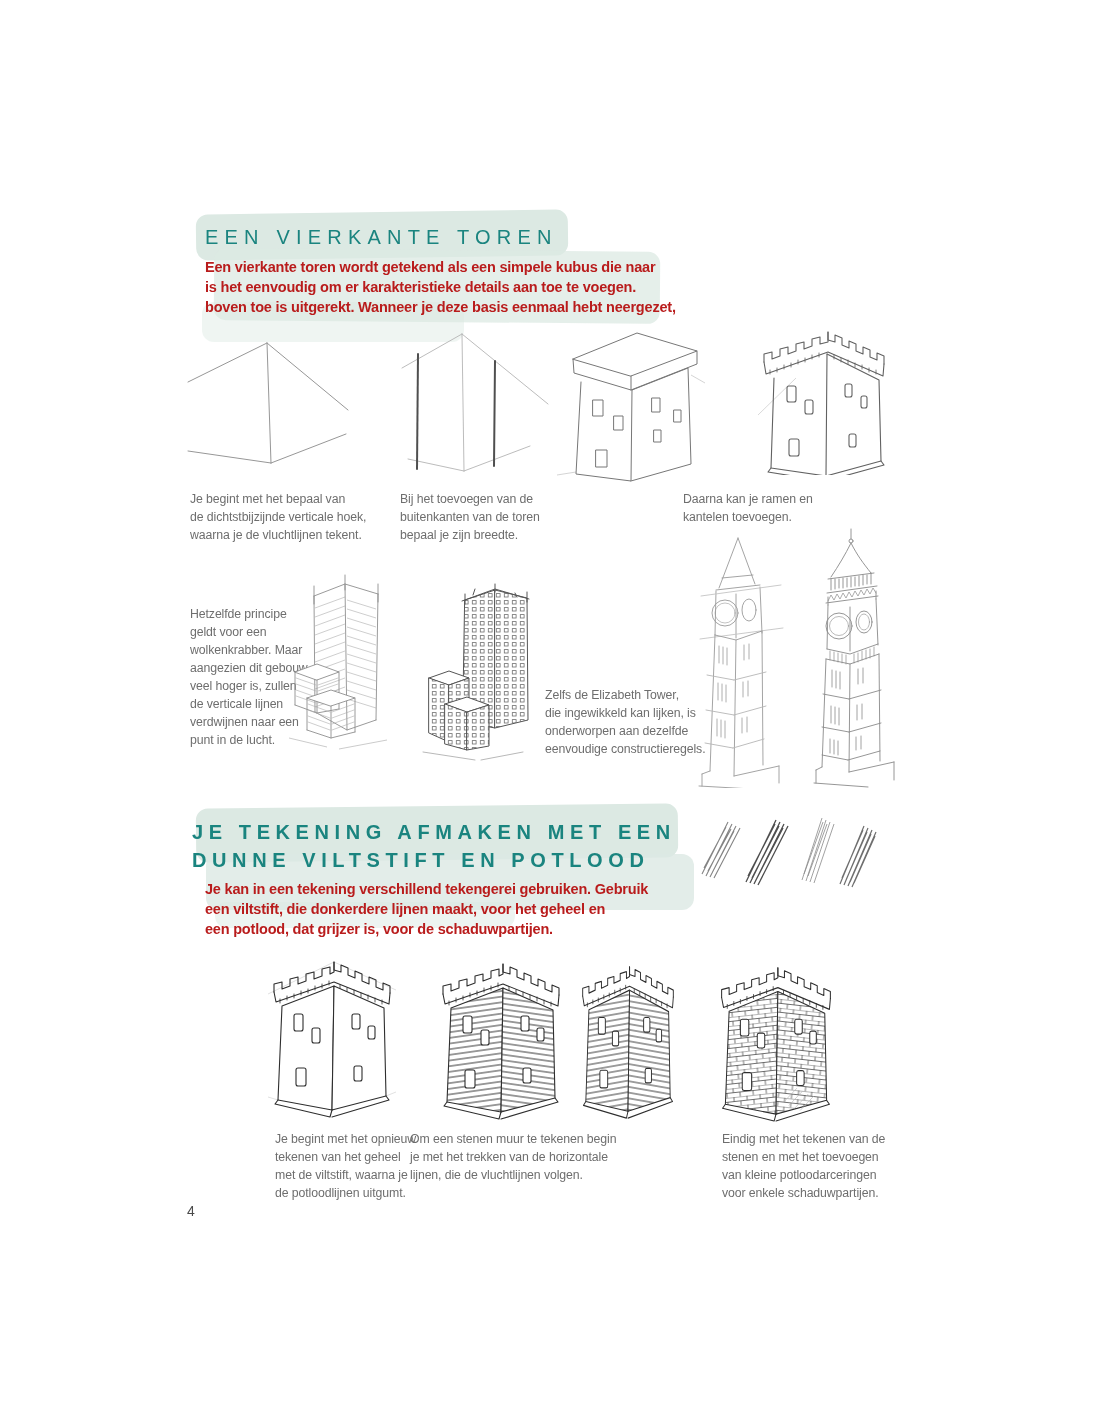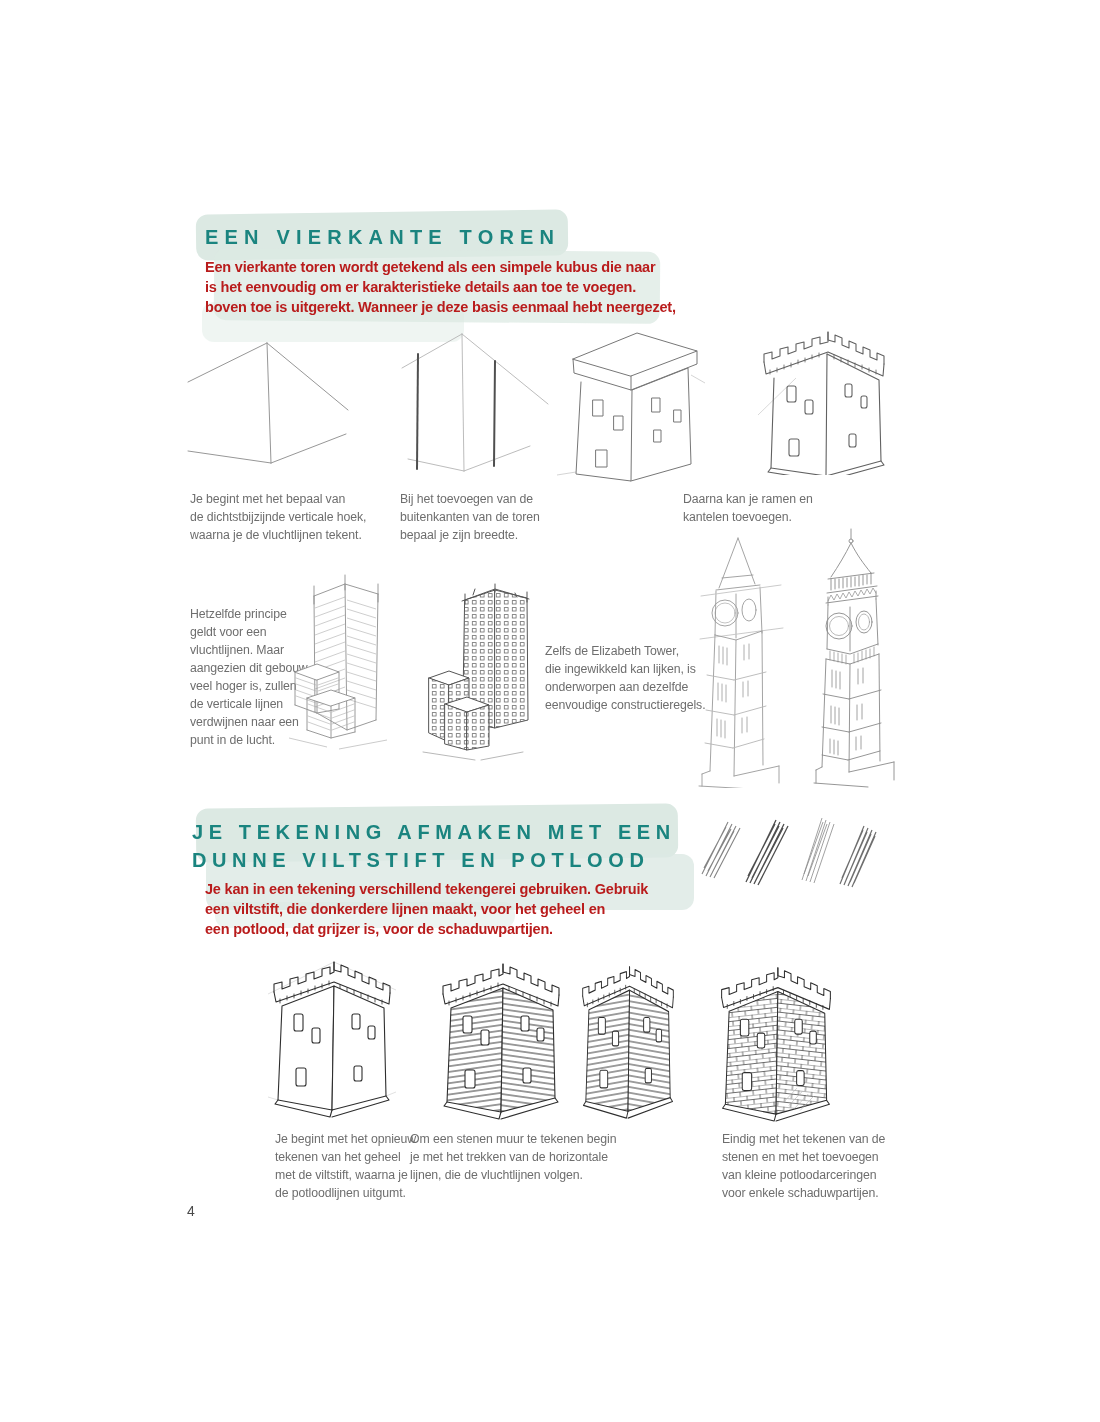--- a/index.html
+++ b/index.html
@@ -1,21 +1,21 @@
 <!DOCTYPE html>
 <html><head>
 <meta charset="utf-8">
 <style>
   * { margin:0; padding:0; box-sizing:border-box; }
   body { background:#ffffff; font-family:"Liberation Sans", sans-serif; }
   .page { position:relative; width:1100px; height:1422px; background:#ffffff; overflow:hidden; }
 
   .wash { position:absolute; background:#dce9e3; border-radius:12px; }
 
-  .h1 { position:absolute; color:#1a847f; font-size:20px; font-weight:bold;
+  .h1 { position:absolute; color:#1a847f; font-size:20px; font-weight:normal;
         letter-spacing:6.2px; white-space:nowrap;text-align:center; }
   .h2 { position:absolute; color:#1a847f; font-size:20px; font-weight:bold;
         letter-spacing:5.6px; white-space:nowrap; line-height:28px; }
   .intro { position:absolute; color:#b91c1c; font-size:14.5px; font-weight:bold;
            letter-spacing:-0.2px; line-height:20px; white-space:nowrap; }
   .cap { position:absolute; color:#6e6e6e; font-size:12.3px; line-height:18px;
          letter-spacing:-0.1px; white-space:nowrap; }
   .fig { position:absolute; }
   .pagenum { position:absolute; left:187px; top:1203px; color:#4a4a4a; font-size:14px; }
 </style>
@@ -120,21 +120,21 @@
       <div>bepaal je zijn breedte.</div>
     </div>
   <div class="cap" style="left:683px; top:490px;">
       <div>Daarna kan je ramen en</div>
       <div>kantelen toevoegen.</div>
     </div>
 
   <div class="cap" style="left:190px; top:605px;">
       <div>Hetzelfde principe</div>
       <div>geldt voor een</div>
-      <div>vluchtlijnen. Maar</div>
+      <div>wolkenkrabber. Maar</div>
       <div>aangezien dit gebouw</div>
       <div>veel hoger is, zullen</div>
       <div>de verticale lijnen</div>
       <div>verdwijnen naar een</div>
       <div>punt in de lucht.</div>
     </div>
 
   <div class="fig" style="left:287px; top:572px;">
     <svg width="120" height="192" viewBox="0 0 120 192">
       <path fill="none" stroke="#adadad" stroke-width=".6" d="M28,36 L58,25 M28,45 L58,34 M28,54 L58,43 M28,63 L58,52 M28,72 L58,61 M28,81 L58,70 M28,90 L58,79 M28,99 L58,88 M28,108 L58,97 M28,117 L58,106 M28,126 L58,115 M28,135 L58,124"></path>
@@ -175,21 +175,21 @@
         <polygon points="14,100 34,107 34,164 14,155" fill="url(#s2w)"></polygon>
         <polygon points="34,107 54,100 54,156 34,164" fill="url(#s2w)"></polygon>
         <polygon points="30,126 52,119 74,127 52,134" fill="#ffffff"></polygon>
         <polygon points="30,126 52,134 52,172 30,166" fill="url(#s2w)"></polygon>
         <polygon points="52,134 74,127 74,168 52,172" fill="url(#s2w)"></polygon>
         <path stroke="#9a9a9a" stroke-width=".7" d="M8,174 L60,182 M66,182 L108,174"></path>
       </g>
     </svg>
   </div>
 
-  <div class="cap" style="left:545px; top:642px;">
+  <div class="cap" style="left:545px; top:686px;">
       <div>Zelfs de Elizabeth Tower,</div>
       <div>die ingewikkeld kan lijken, is</div>
       <div>onderworpen aan dezelfde</div>
       <div>eenvoudige constructieregels.</div>
     </div>
 
   <div class="fig" style="left:692px; top:533px;">
     <svg width="95" height="255" viewBox="0 0 95 255">
       <g fill="none" stroke="#9a9a9a" stroke-width=".9" stroke-linecap="round">
         <path d="M46,5 L27,55 M46,5 L63,51 M30,45 L61,42 M24,57 L68,52"></path>

